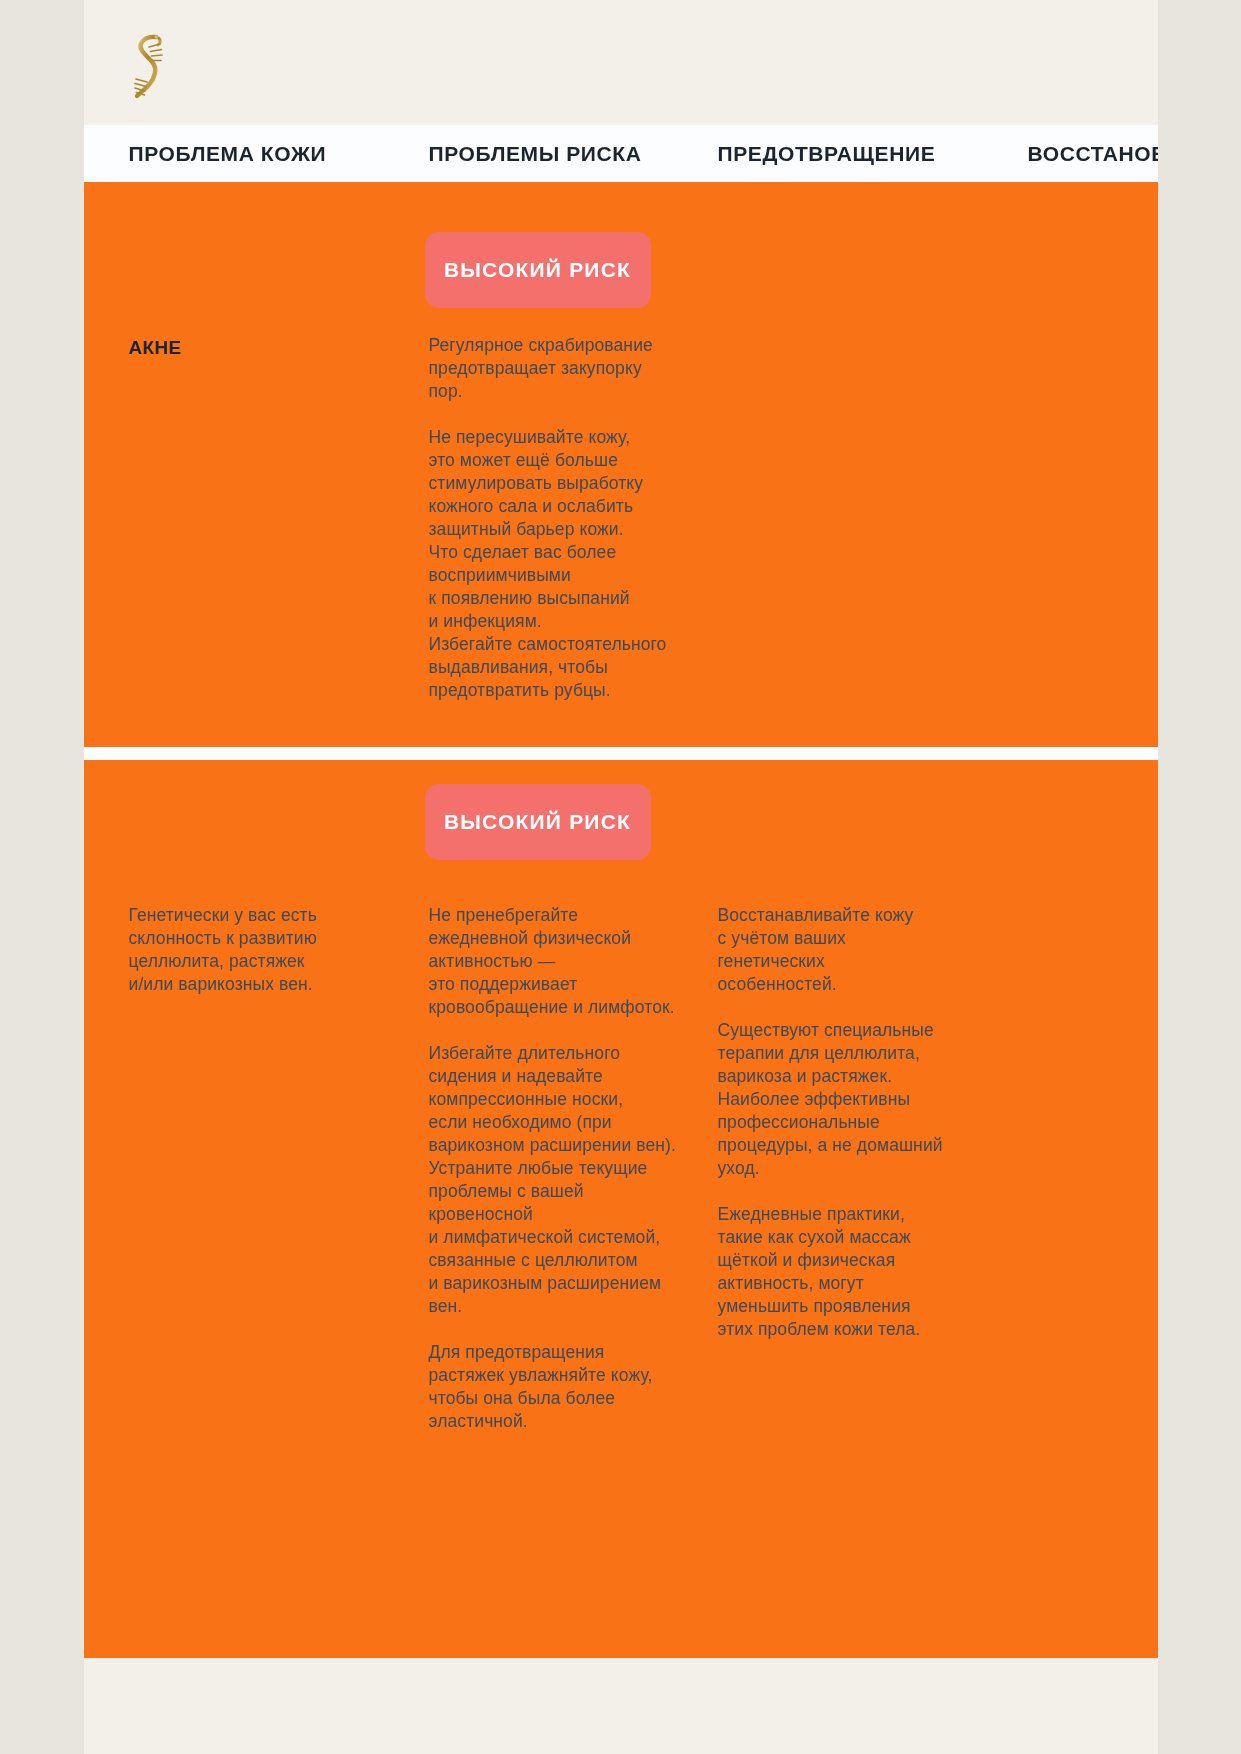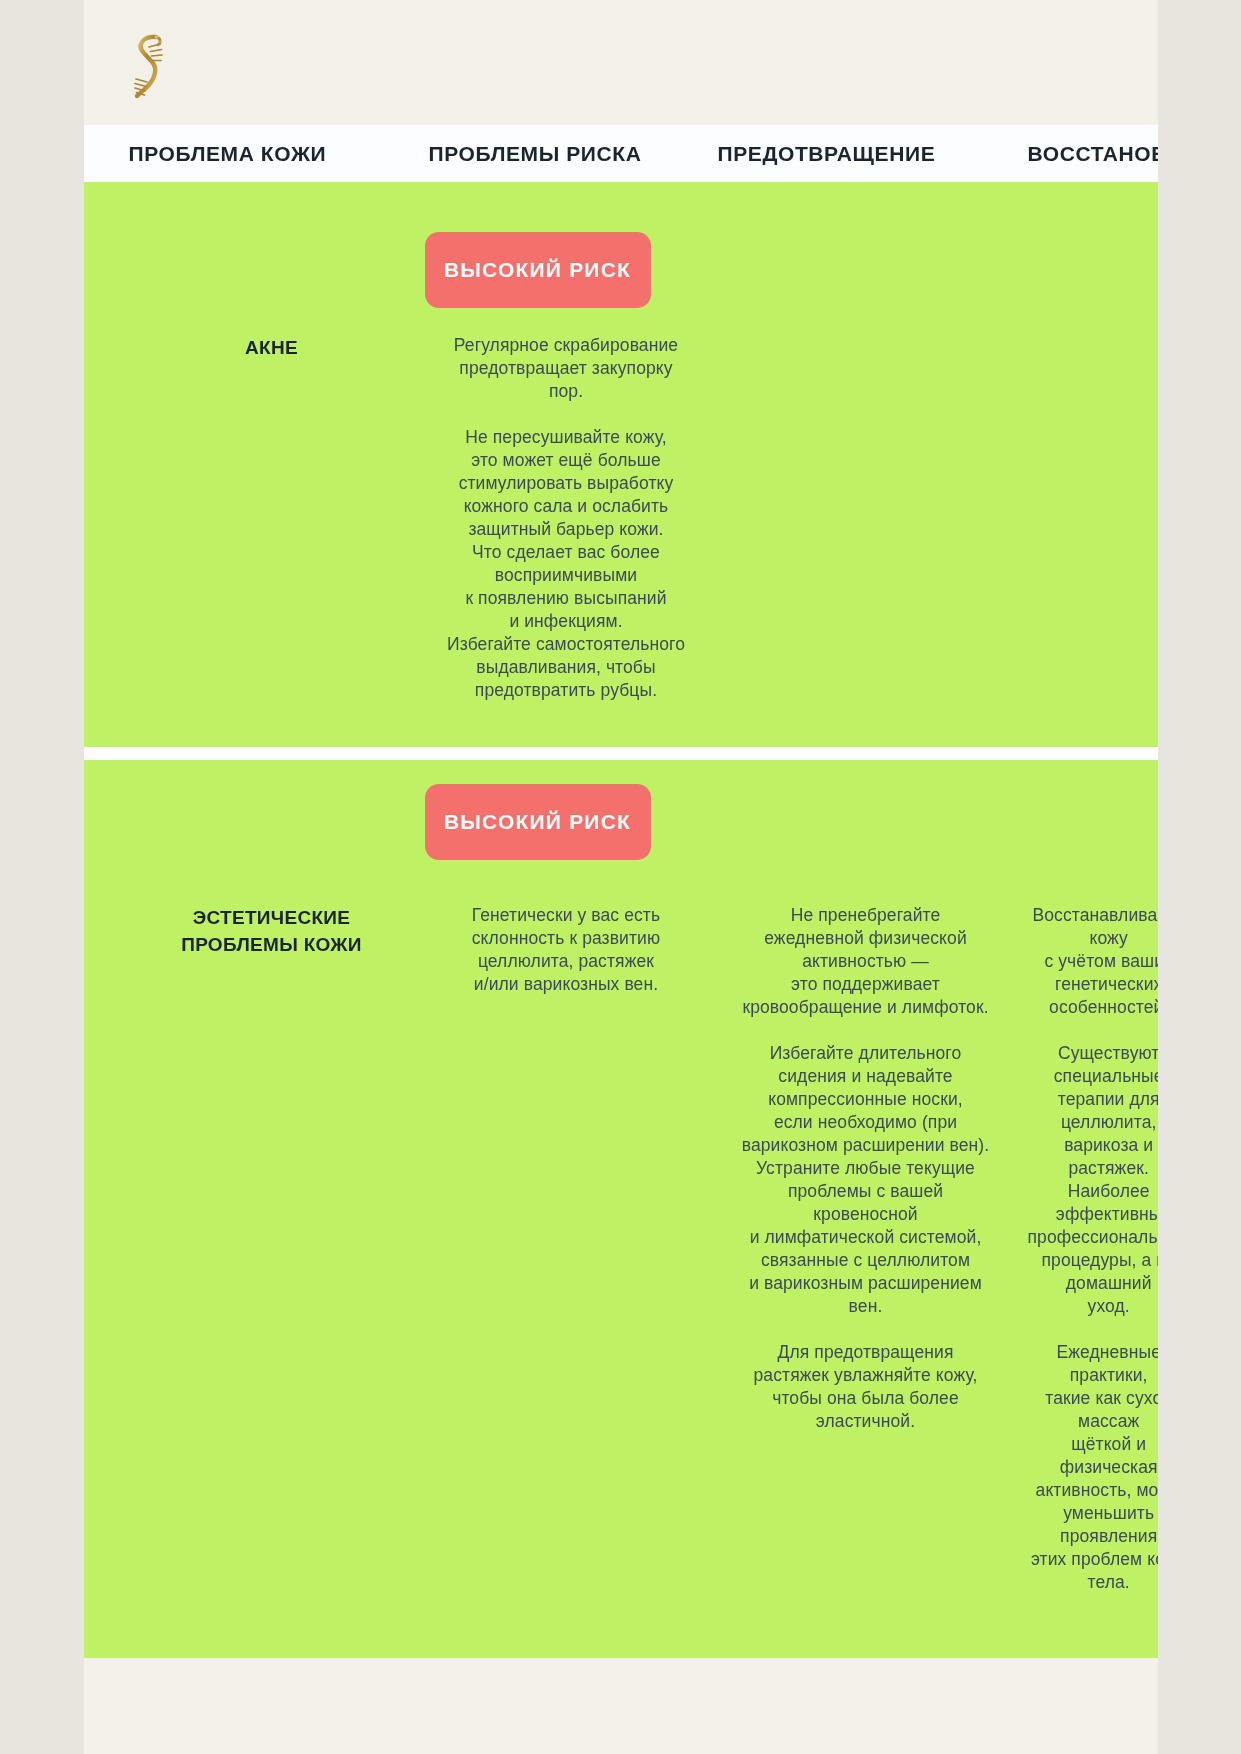--- a/index.html
+++ b/index.html
@@ -16,42 +16,42 @@
   .header-row {
     height:57px; background:#fbfdfe;
     display:grid; grid-template-columns:300px 289px 310px 1fr;
     padding:0 45px; align-items:center; box-sizing:border-box;
   }
   .hcell {
     font-weight:bold; font-size:21px; letter-spacing:0.6px;
     color:#1b2530; white-space:nowrap;
   }
   
-  .blue-section { position:relative; background:#bef264; }
+  .blue-section { position:relative; background:#f97316; }
   .section-1 { height:565px; }
   .section-2 { height:898px; }
   .badge {
     position:absolute; left:341px; width:226px; height:76px;
     background:#f3706c; border-radius:14px;
     display:flex; align-items:center; justify-content:center;
     color:#ffffff; font-weight:bold; font-size:21px; letter-spacing:1.2px;
     white-space:nowrap;
   }
   .section-1 .badge { top:50px; }
   .section-2 .badge { top:24px; }
   .row {
     display:grid; grid-template-columns:300px 289px 310px 1fr;
     padding:0 45px; box-sizing:border-box; align-items:start;
   }
   .section-1 .row { padding-top:152px; }
   .section-2 .row { padding-top:144px; }
   .cell {
     white-space:pre-line;
     font-size:17.5px; line-height:23px; letter-spacing:0.1px;
-    color:#3c4a57; padding-right:14px;text-align:center;
+    color:#3c4a57; padding-right:14px;
   }
   .title-cell {
     font-weight:bold; font-size:19px; line-height:27px;
     letter-spacing:0.3px; color:#1b2530;
   }
   
   .section-gap { height:13px; background:#fbfdfe; }
   
   .footer { position:relative; height:96px; }
   .gold-line { position:absolute; left:0; top:22px; width:784px; height:3px; background:#a2862d; }
@@ -114,22 +114,20 @@
     </div>
   </section>
 
   <div class="section-gap"></div>
 
   <section class="blue-section section-2">
     <div class="badge">
       <span>ВЫСОКИЙ РИСК</span>
     </div>
     <div class="row">
-      <div class="cell title-cell">ЭСТЕТИЧЕСКИЕ
-ПРОБЛЕМЫ КОЖИ</div>
       <div class="cell">Генетически у вас есть
 склонность к развитию
 целлюлита, растяжек
 и/или варикозных вен.</div>
       <div class="cell">Не пренебрегайте
 ежедневной физической
 активностью —
 это поддерживает
 кровообращение и лимфоток.
 

